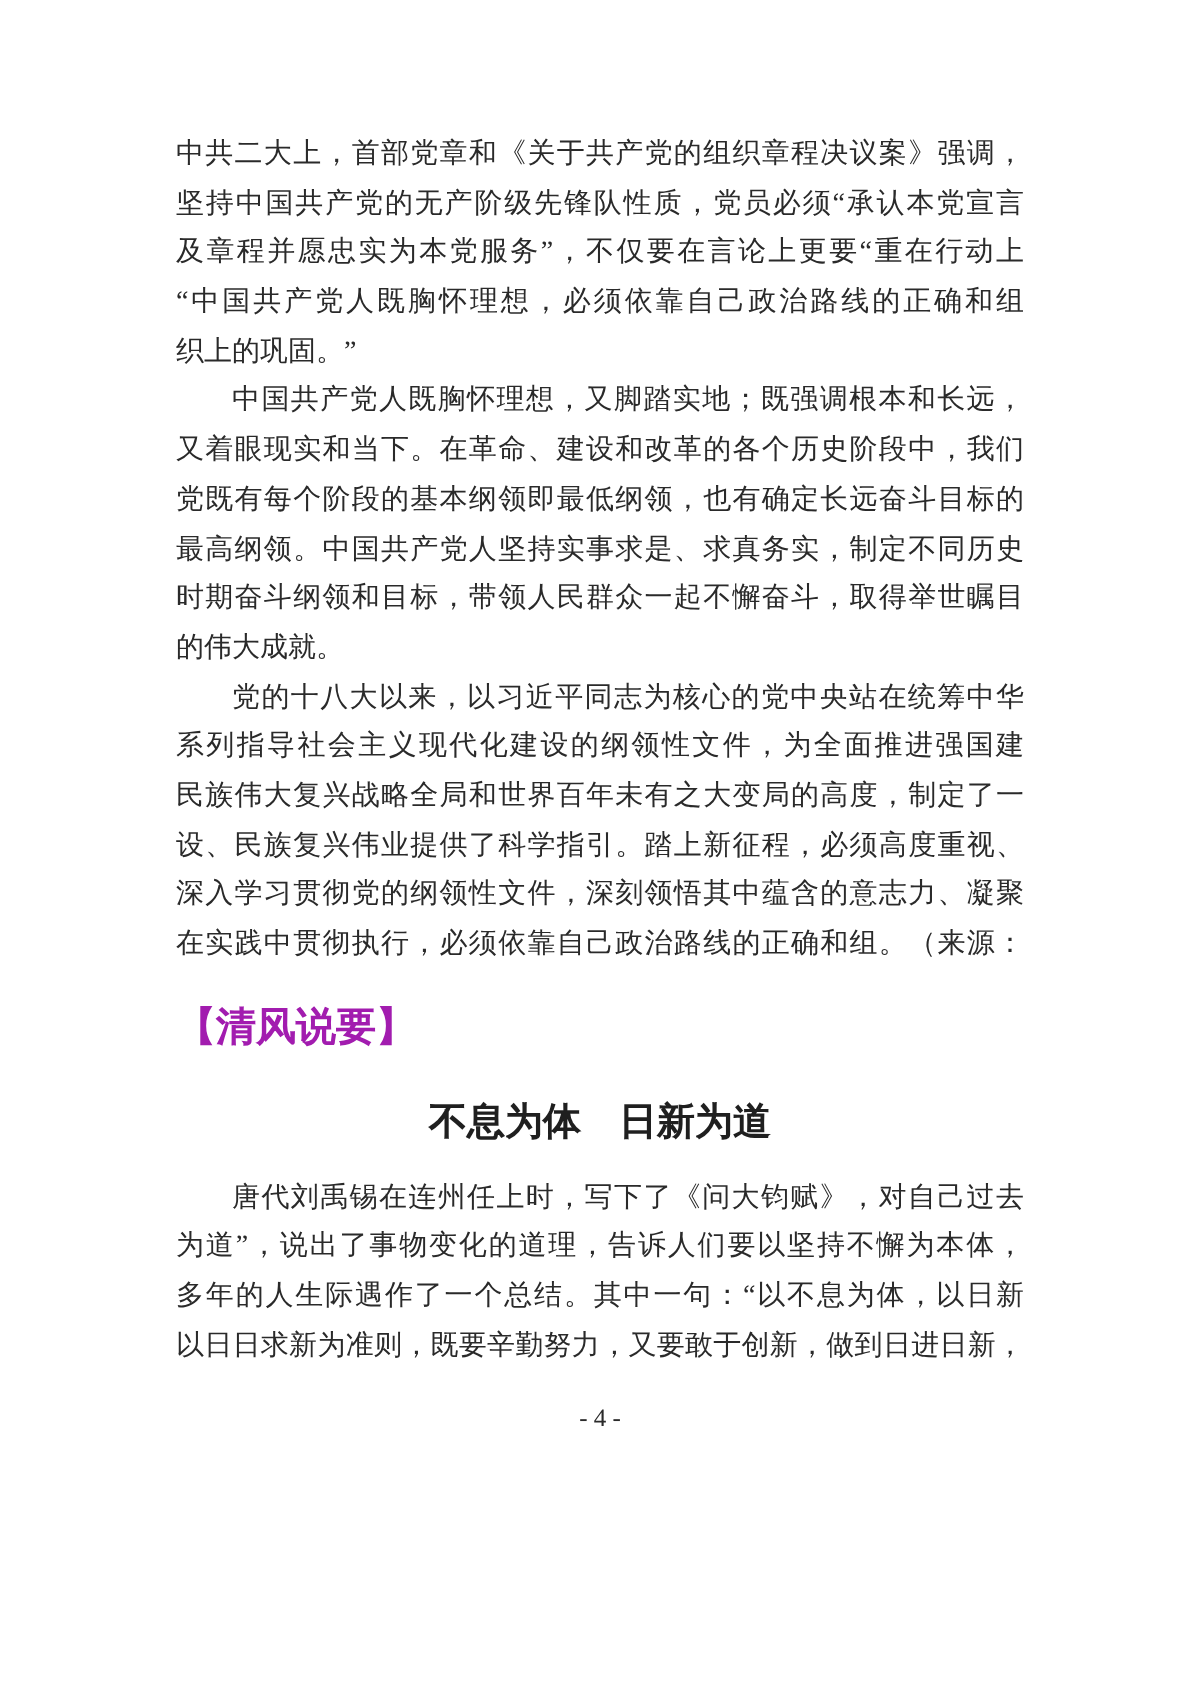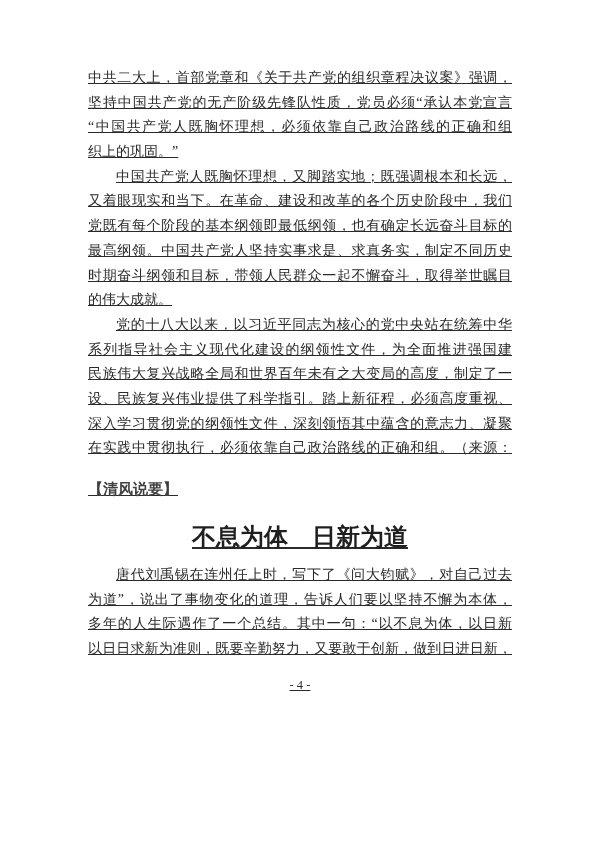--- a/index.html
+++ b/index.html
@@ -4,47 +4,47 @@
 <style>
   html, body { margin: 0; padding: 0; }
   body {
     width: 600px;
     height: 849px;
     background: #ffffff;
     font-family: "Liberation Serif", "DejaVu Serif", serif;
     color: #2a2a2a;
     overflow: hidden;
   }
-  .doc { width: 600px; height: 849px; position: relative; text-decoration: underline; }
+  .doc { width: 600px; height: 849px; position: relative; }
   .content {
     width: 424px;
     margin: 0 auto;
     padding-top: 66px;
   }
   .para { margin: 0; }
   .tline {
     font-size: 14px;
     line-height: 24.7px;
     height: 24.7px;
     text-align: justify;
     text-align-last: justify;
     overflow: hidden;
   }
   .tline.indent { text-indent: 2em; }
   .tline.endline { text-align-last: left; }
   .section-header {
     margin-top: 16px;
-    font-size: 15px;
+    font-size: 20px;
     font-weight: bold;
     line-height: 24px;
-    color: #404040;
+    color: #a21caf;
   }
   .article-title {
     margin-top: 24px;
-    font-size: 24px;
+    font-size: 19px;
     font-weight: bold;
     text-align: center;
     line-height: 24px;
     color: #1f1f1f;
   }
   .para-last { margin-top: 14px; }
   .page-number {
     margin-top: 16px;
     text-align: center;
     font-size: 12.5px;
@@ -53,20 +53,21 @@
 </style>
 </head>
 <body>
 
 <div class="doc">
   <div class="content">
 
     <div class="para">
       <div class="tline">中共二大上，首部党章和《关于共产党的组织章程决议案》强调，</div>
       <div class="tline">坚持中国共产党的无产阶级先锋队性质，党员必须“承认本党宣言</div>
+      <div class="tline">及章程并愿忠实为本党服务”，不仅要在言论上更要“重在行动上</div>
       <div class="tline">“中国共产党人既胸怀理想，必须依靠自己政治路线的正确和组</div>
       <div class="tline endline">织上的巩固。”</div>
     </div>
 
     <div class="para">
       <div class="tline indent">中国共产党人既胸怀理想，又脚踏实地；既强调根本和长远，</div>
       <div class="tline">又着眼现实和当下。在革命、建设和改革的各个历史阶段中，我们</div>
       <div class="tline">党既有每个阶段的基本纲领即最低纲领，也有确定长远奋斗目标的</div>
       <div class="tline">最高纲领。中国共产党人坚持实事求是、求真务实，制定不同历史</div>
       <div class="tline">时期奋斗纲领和目标，带领人民群众一起不懈奋斗，取得举世瞩目</div>

